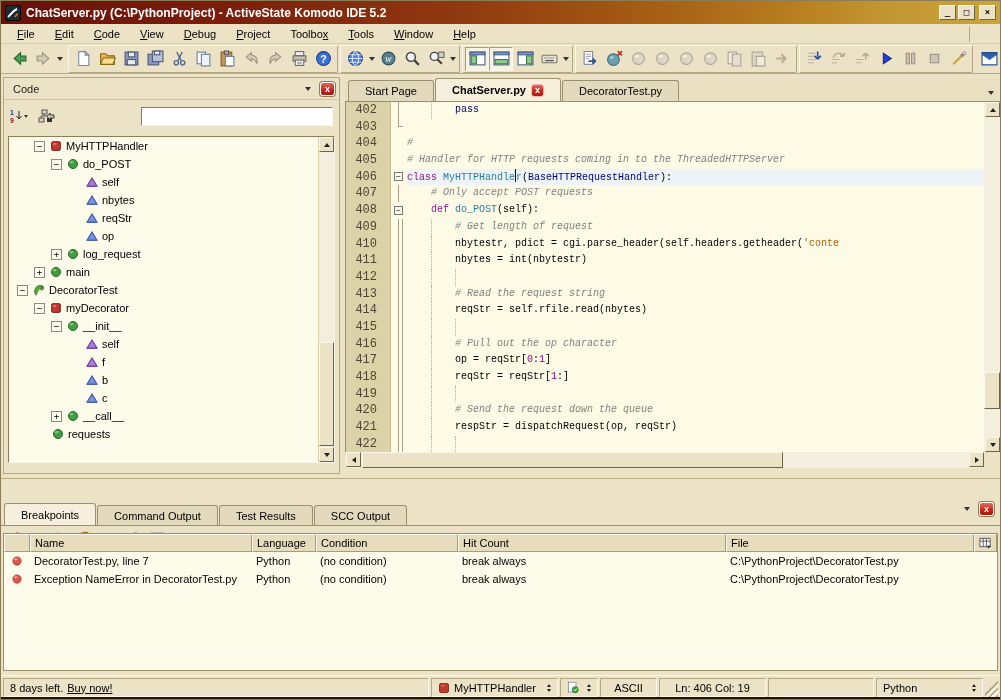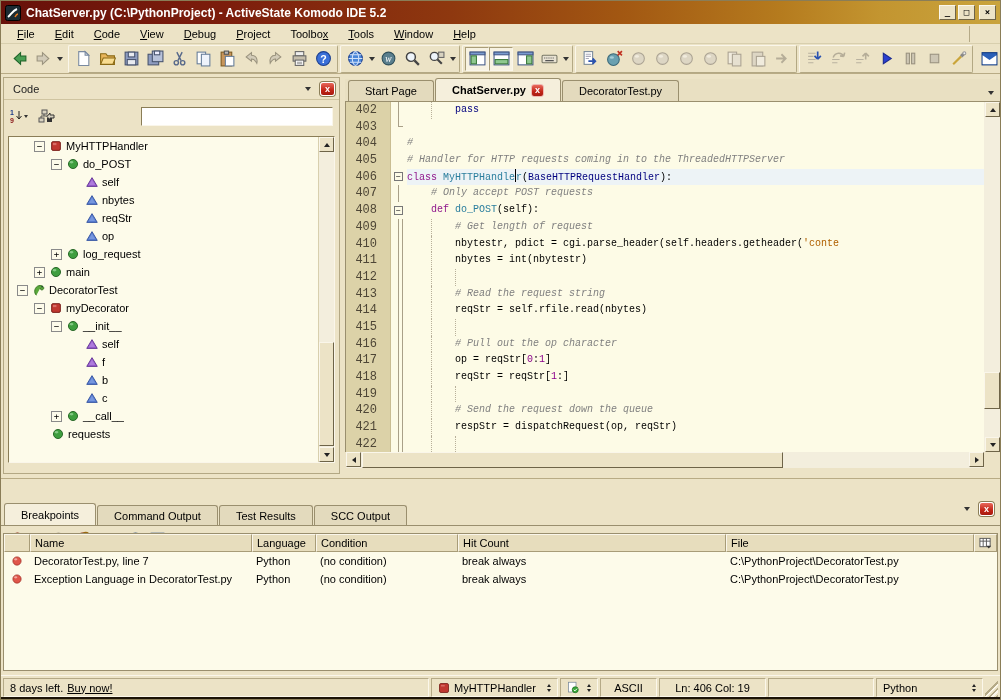--- a/index.html
+++ b/index.html
@@ -865,21 +865,21 @@
             <div class="td" style="width:268px">break always</div>
             <div class="td" style="flex:1">C:\PythonProject\DecoratorTest.py</div>
           </div>
           <div class="tbl-row">
             <div class="td" style="width:26px;justify-content:center">
               <svg viewBox="0 0 16 16" width="12" height="12">
                 <circle cx="8" cy="8" r="5.5" fill="#e0564a" stroke="#a03028"></circle>
                 <ellipse cx="6.3" cy="5.8" rx="2.2" ry="1.4" fill="#f0a8a0"></ellipse>
               </svg>
             </div>
-            <div class="td" style="width:222px">Exception Language in DecoratorTest.py</div>
+            <div class="td" style="width:222px">Exception NameError in DecoratorTest.py</div>
             <div class="td" style="width:64px">Python</div>
             <div class="td" style="width:142px">(no condition)</div>
             <div class="td" style="width:268px">break always</div>
             <div class="td" style="flex:1">C:\PythonProject\DecoratorTest.py</div>
           </div>
         </div>
     </div>
   </div>
 
   <div class="statusbar">

